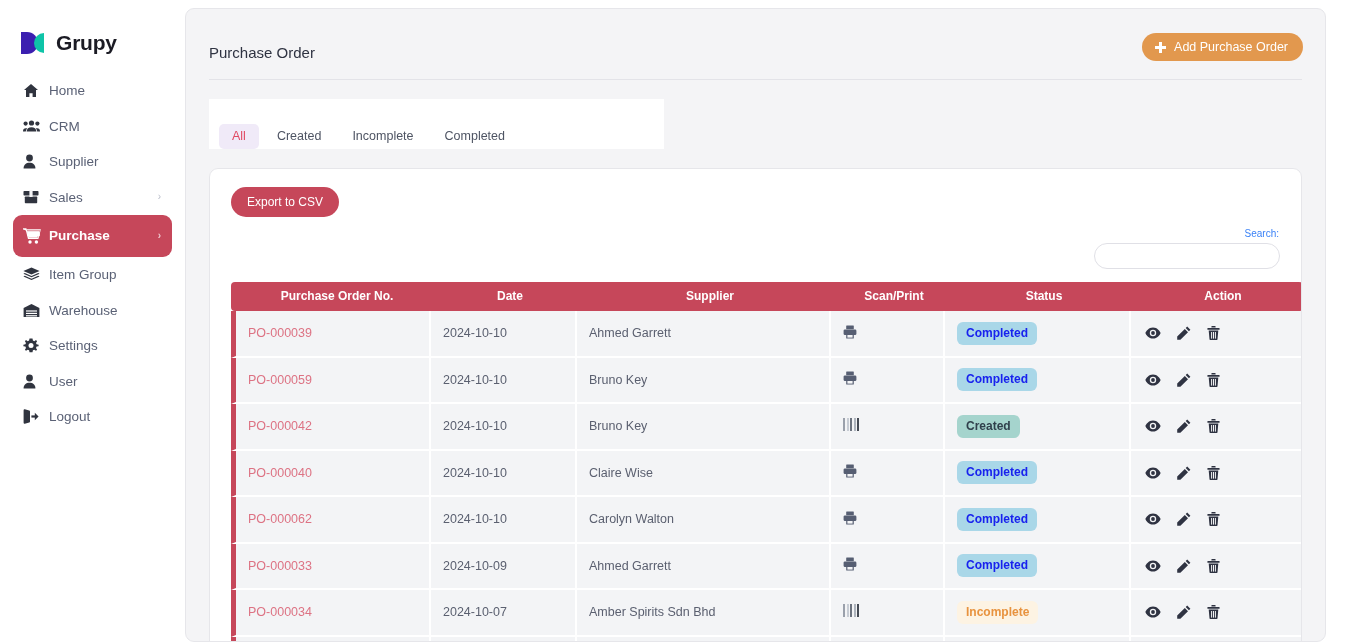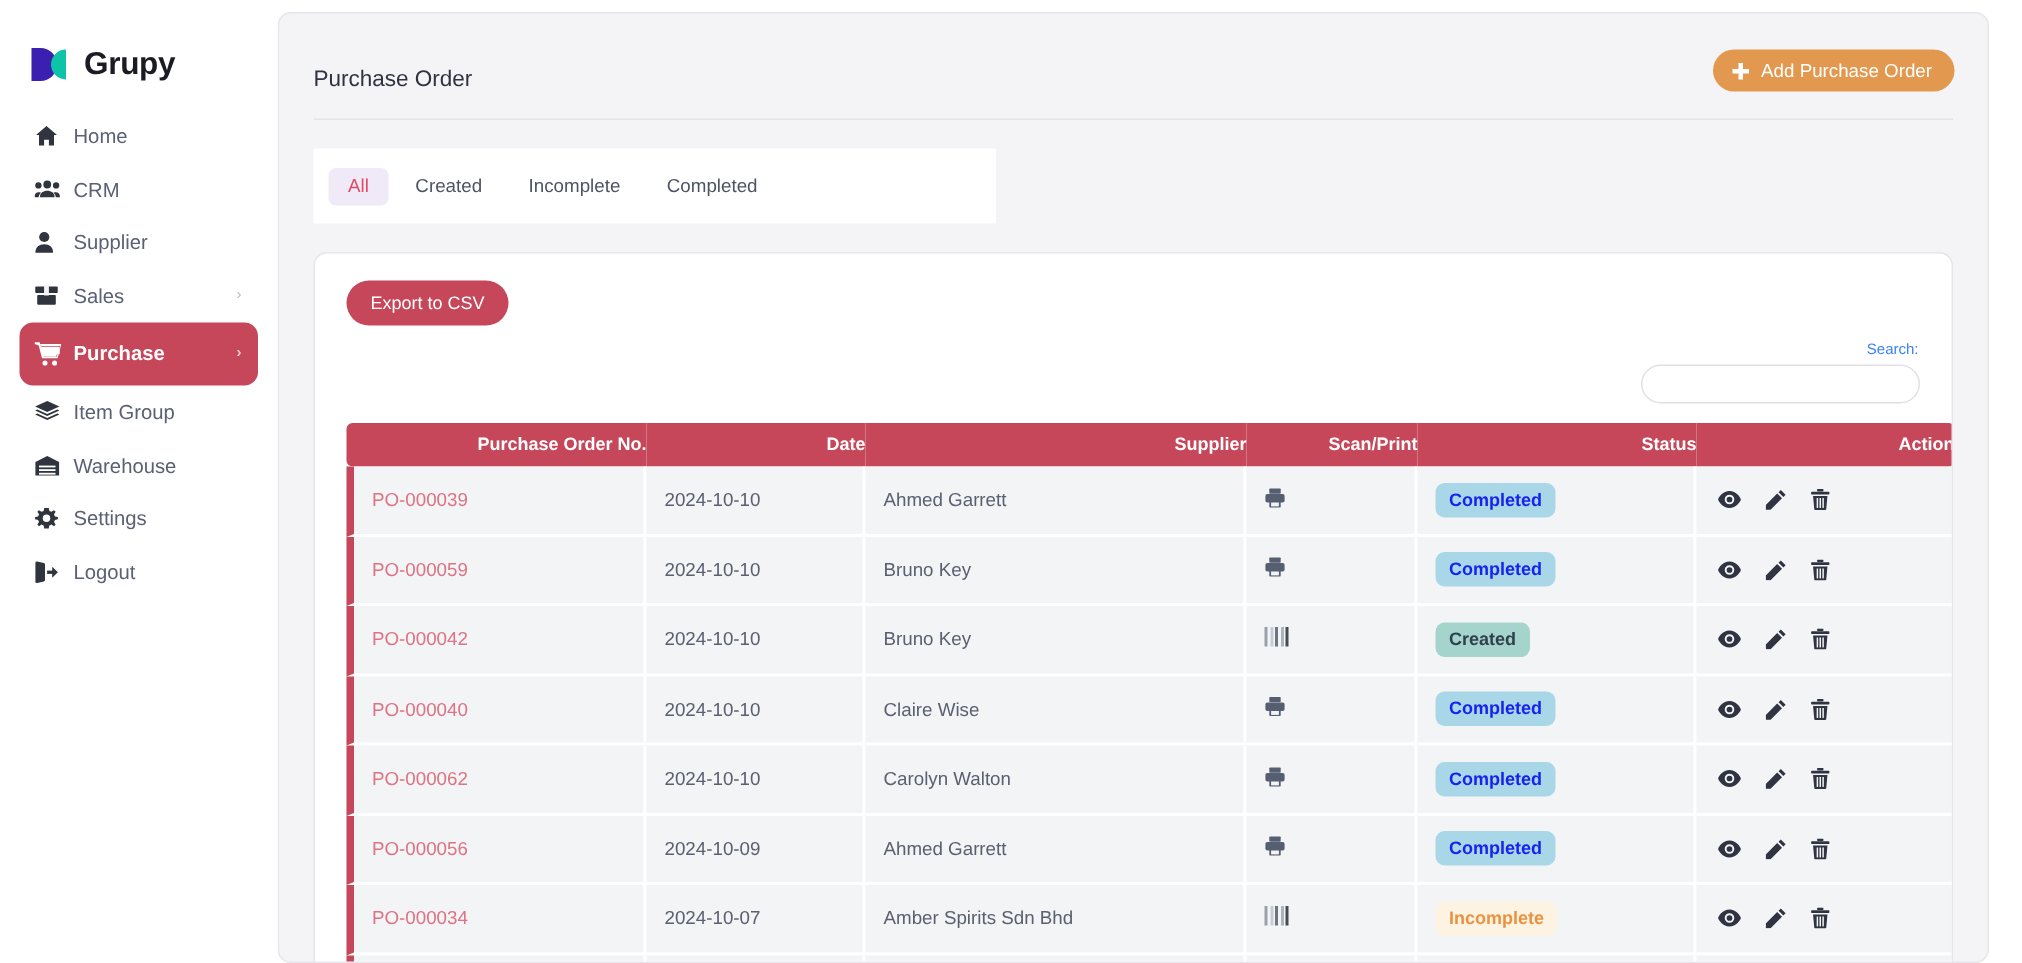--- a/index.html
+++ b/index.html
@@ -131,21 +131,21 @@
     margin: 18px 23px 0 23px;
   }
 
   
   .tabs-card {
     background: #ffffff;
     margin: 19px 0 0 23px;
     width: 455px;
     height: 50px;
     display: flex;
-    align-items: center;
+    align-items: flex-end;
     padding-left: 10px;
     gap: 5px;
   }
   .tab {
     font-size: 12.5px;
     color: #4e5463;
     padding: 5px 13px;
     border-radius: 5px;
     cursor: pointer;
     line-height: 1.2;
@@ -204,21 +204,21 @@
     border-collapse: separate;
     border-spacing: 0;
     margin-top: 13px;
     table-layout: fixed;
   }
   table.po-table thead th {
     background: #c6475a;
     color: #ffffff;
     font-size: 12px;
     font-weight: bold;
-    text-align: right;
+    text-align: center;
     padding: 7px 0 8px 12px;
     height: 26px;
   }
   thead th:first-child { border-radius: 4px 0 0 4px; }
   thead th:last-child  { border-radius: 0 4px 4px 0; }
 
   .col-po  { width: 200px; }
   .col-dt  { width: 146px; }
   .col-sup { width: 254px; }
   .col-sp  { width: 114px; }
@@ -373,20 +373,30 @@
         <span class="nav-icon">
           <svg width="16" height="16" viewBox="0 0 16 16" fill="currentColor">
             <path d="M8 0.6 L9.5 0.6 L9.9 2.6 L11.3 3.2 L13 2.1 L14.1 3.2 L13 4.9 L13.6 6.3 L15.6 6.7 L15.6 8.2 L13.6 8.6 L13 10 L14.1 11.7 L13 12.8 L11.3 11.7 L9.9 12.3 L9.5 14.3 L8 14.3 L6.5 14.3 L6.1 12.3 L4.7 11.7 L3 12.8 L1.9 11.7 L3 10 L2.4 8.6 L0.4 8.2 L0.4 6.7 L2.4 6.3 L3 4.9 L1.9 3.2 L3 2.1 L4.7 3.2 L6.1 2.6 L6.5 0.6 Z"></path>
             <circle cx="8" cy="7.45" r="2.5" fill="#ffffff"></circle>
           </svg>
         </span>
         <span class="nav-label">Settings</span>
         <span class="nav-chev"></span>
       </div>
 
+      <div class="nav-item">
+        <span class="nav-icon">
+          <svg width="13" height="15" viewBox="0 0 13 15" fill="currentColor">
+              <circle cx="6.5" cy="4" r="3.4"></circle>
+              <path d="M0.6 14.5 C0.6 10.6 3.1 8.8 6.5 8.8 C9.9 8.8 12.4 10.6 12.4 14.5 Z"></path>
+            </svg>
+        </span>
+        <span class="nav-label">User</span>
+        <span class="nav-chev"></span>
+      </div>
 
       <div class="nav-item">
         <span class="nav-icon">
           <svg width="16" height="15" viewBox="0 0 16 15" fill="currentColor">
             <path d="M0.6 1.2 A1 1 0 0 1 1.8 0.3 L6.2 1.4 A1 1 0 0 1 7 2.4 V12.6 A1 1 0 0 1 6.2 13.6 L1.8 14.7 A1 1 0 0 1 0.6 13.8 Z"></path>
             <rect x="8.4" y="6.4" width="5.2" height="2.2"></rect>
             <path d="M11.8 3.8 L15.6 7.5 L11.8 11.2 Z"></path>
           </svg>
         </span>
         <span class="nav-label">Logout</span>
@@ -659,21 +669,21 @@
                         <rect x="4.1" y="6" width="1" height="6.6" fill="#f3f4f6"></rect>
                         <rect x="6" y="6" width="1" height="6.6" fill="#f3f4f6"></rect>
                         <rect x="7.9" y="6" width="1" height="6.6" fill="#f3f4f6"></rect>
                       </svg>
                     </span>
                 </span>
               </td>
             </tr>
 
             <tr>
-              <td class="cell-po cell-sep">PO-000056</td>
+              <td class="cell-po cell-sep">PO-000033</td>
               <td class="cell-sep">2024-10-09</td>
               <td class="cell-sep">Ahmed Garrett</td>
               <td class="cell-sep">
                 <span class="act-icon">
                   <svg width="14" height="14" viewBox="0 0 14 14" fill="#565e72">
                       <rect x="3.2" y="0.6" width="7.6" height="3.6" rx="0.5"></rect>
                       <rect x="0.6" y="4.4" width="12.8" height="5.6" rx="1.3"></rect>
                       <rect x="3.2" y="9" width="7.6" height="4.4" rx="0.5"></rect>
                       <rect x="4.4" y="10" width="5.2" height="2.6" fill="#f3f4f6"></rect>
                     </svg>

